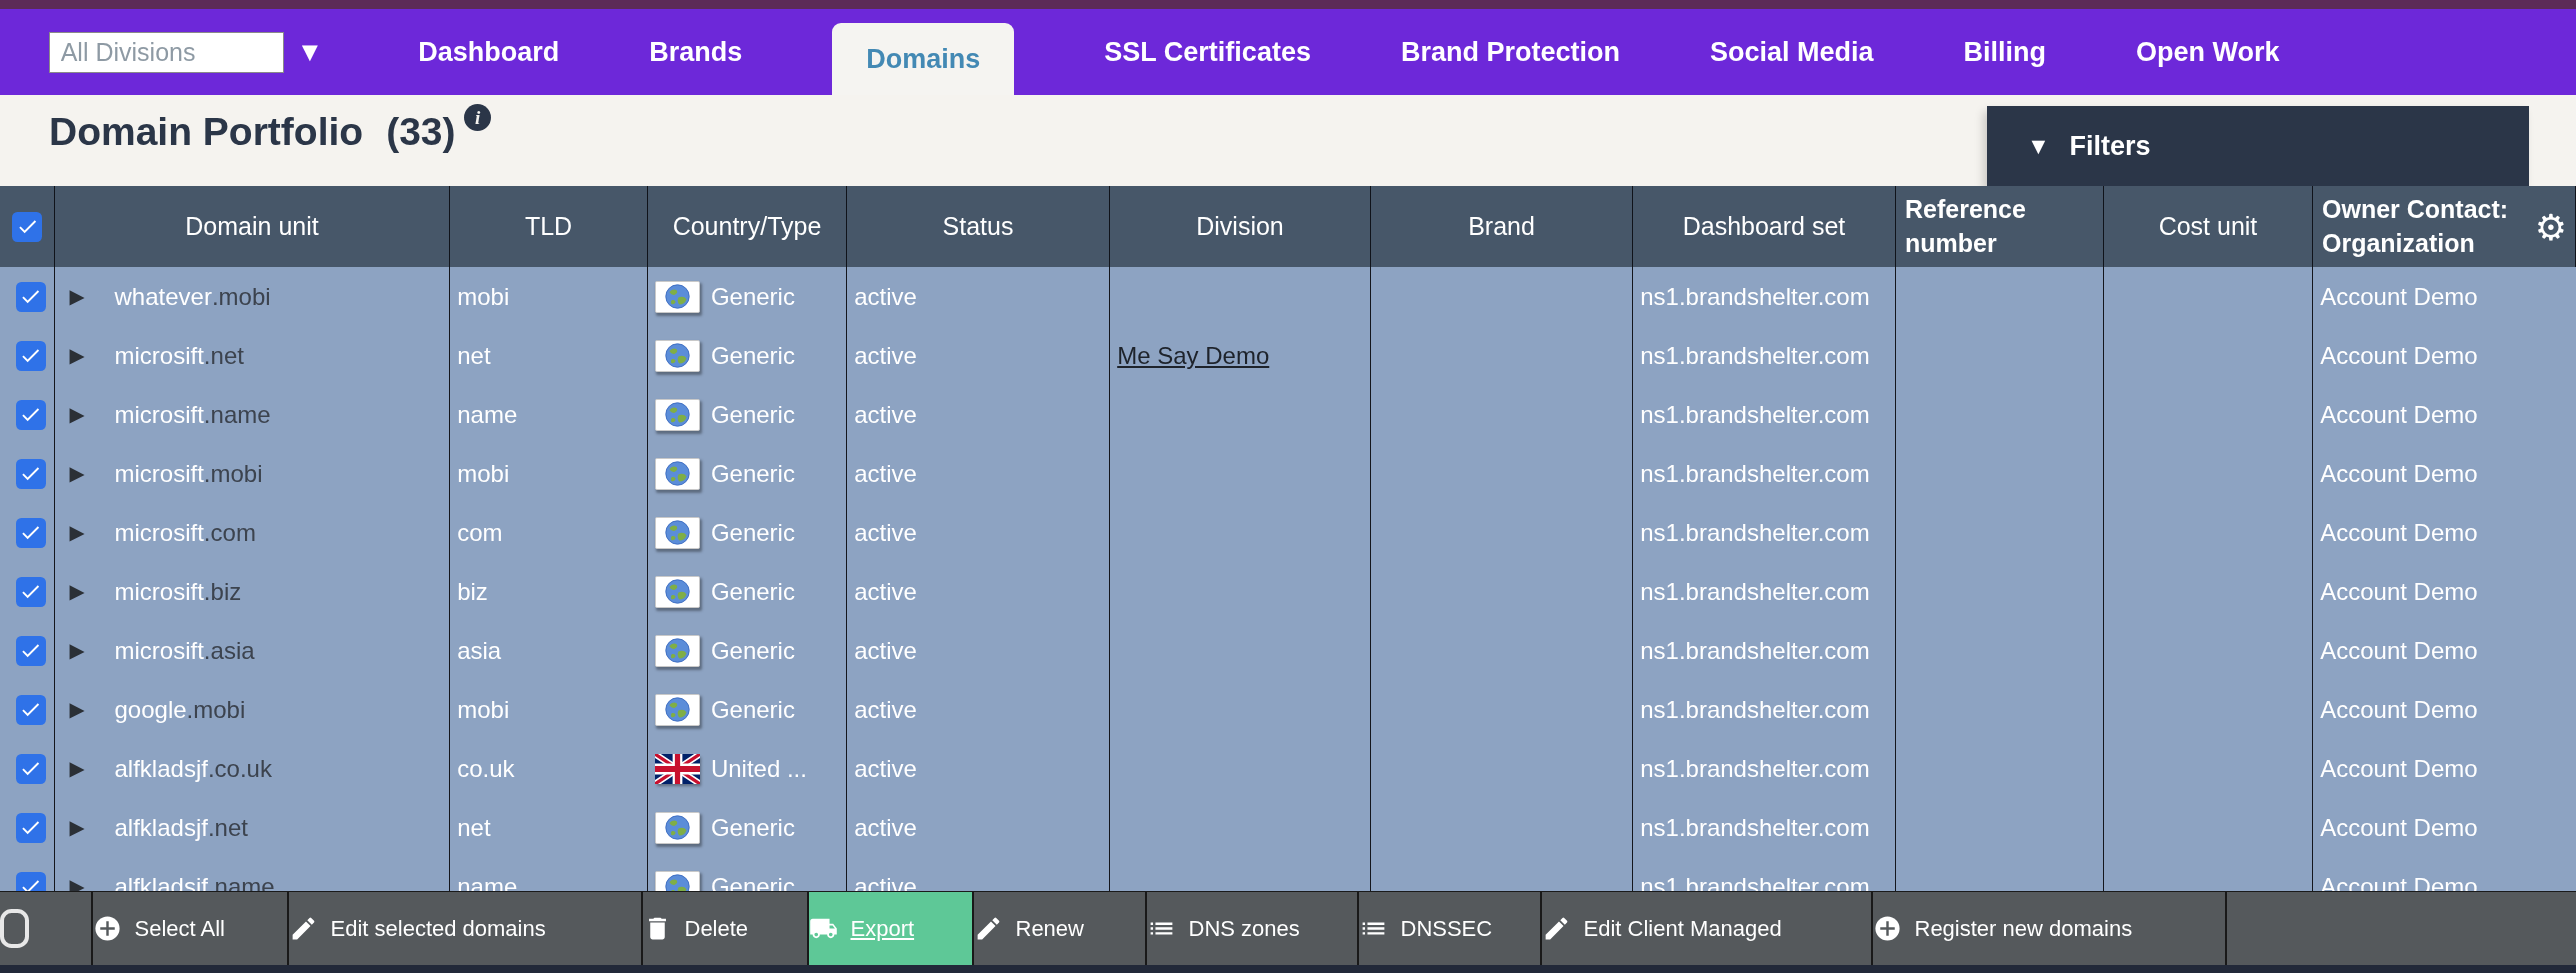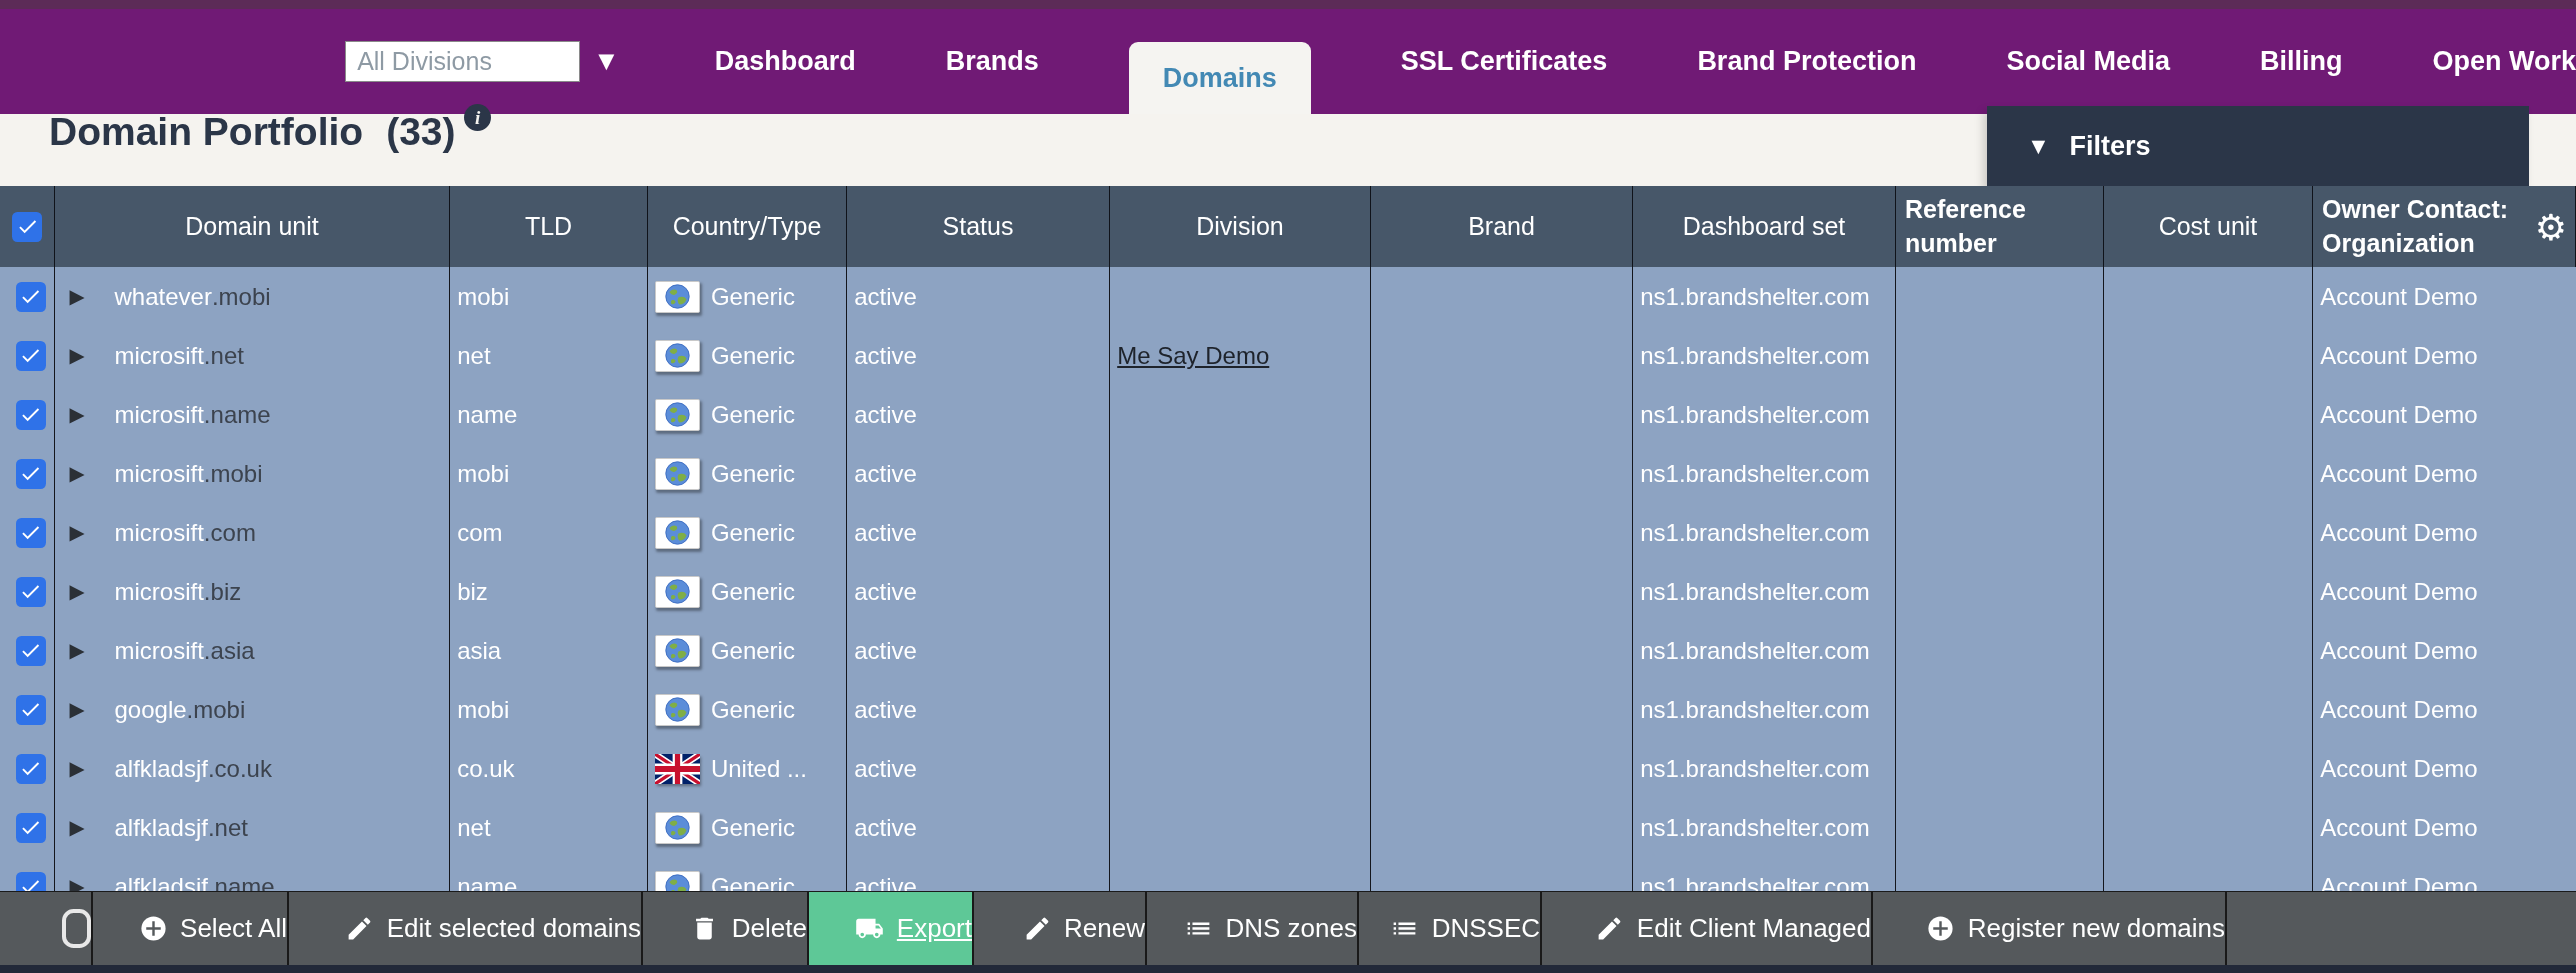--- a/index.html
+++ b/index.html
@@ -5,22 +5,22 @@
   * { box-sizing: border-box; }
   html,body { margin:0; padding:0; }
   body {
     width: 2576px; height: 974px; overflow: hidden; position: relative;
     font-family: "Liberation Sans", sans-serif;
     background: #f5f3ef;
   }
   
   .top-strip { position:absolute; top:0; left:0; width:100%; height:9px; background:#5c2b57; }
   .navbar {
-    position:absolute; top:9px; left:0; width:100%; height:105px;
-    background:#701a75; display:flex; align-items:center; padding-left:49px;justify-content:flex-end;
+    position:absolute; top:9px; left:0; width:100%; height:86px;
+    background:#6d28d9; display:flex; align-items:center; padding-left:49px;
   }
   .division-wrap { display:flex; align-items:center; gap:12.5px; }
   .division-input {
     width:235px; height:41px; border:0.9px solid #8a8a8a; background:#ffffff;
     font-family:"Liberation Sans",sans-serif; font-size:25px; color:#8e9aa4; padding:0 10.7px; outline:none;
   }
   .dd-arrow { color:#ffffff; font-size:27px; line-height:1; }
   .nav-links { display:flex; align-items:center; gap:90px; margin-left:95px; height:100%; }
   .nav-item {
     color:#ffffff; font-size:27px; font-weight:bold; white-space:nowrap; cursor:pointer;
@@ -94,22 +94,22 @@
   .flag-box svg { display:block; }
   .uk-flag { width:45px; height:30px; box-shadow:1.8px 2.7px 2.7px rgba(0,0,0,0.35); flex:none; }
   .uk-flag svg { display:block; width:100%; height:100%; }
   .division-link { color:#1e232b; text-decoration:underline; cursor:pointer; font-weight:500; }
   
   .toolbar {
     position:absolute; top:891px; left:0; width:2576px; height:74px; background:#55595c;
     display:flex; z-index:5; border-top:1.8px solid #1a1a1a;
   }
   .tb-btn {
-    display:flex; align-items:center; justify-content:flex-end; gap:12.5px;
-    color:#ffffff; font-size:26px; border-right:2.7px solid #191919; cursor:pointer; flex:none;
+    display:flex; align-items:center; justify-content:flex-start; gap:12.5px;
+    color:#ffffff; font-size:22px; border-right:2.7px solid #191919; cursor:pointer; flex:none;
     white-space:nowrap;
   }
   .tb-btn svg { width:29px; height:29px; flex:none; }
   .tb-export { background:#5ec897; }
   .tb-export .tb-label { text-decoration:underline; }
   .tb-filler { flex:1; border-right:none; }
   .circle-icon {
     width:29px; height:39px; border:4.5px solid #e8e8e8; border-radius:11.6px;
   }
   .bottom-strip { position:absolute; top:965px; left:0; width:100%; height:9px; background:#222939; z-index:6; }

